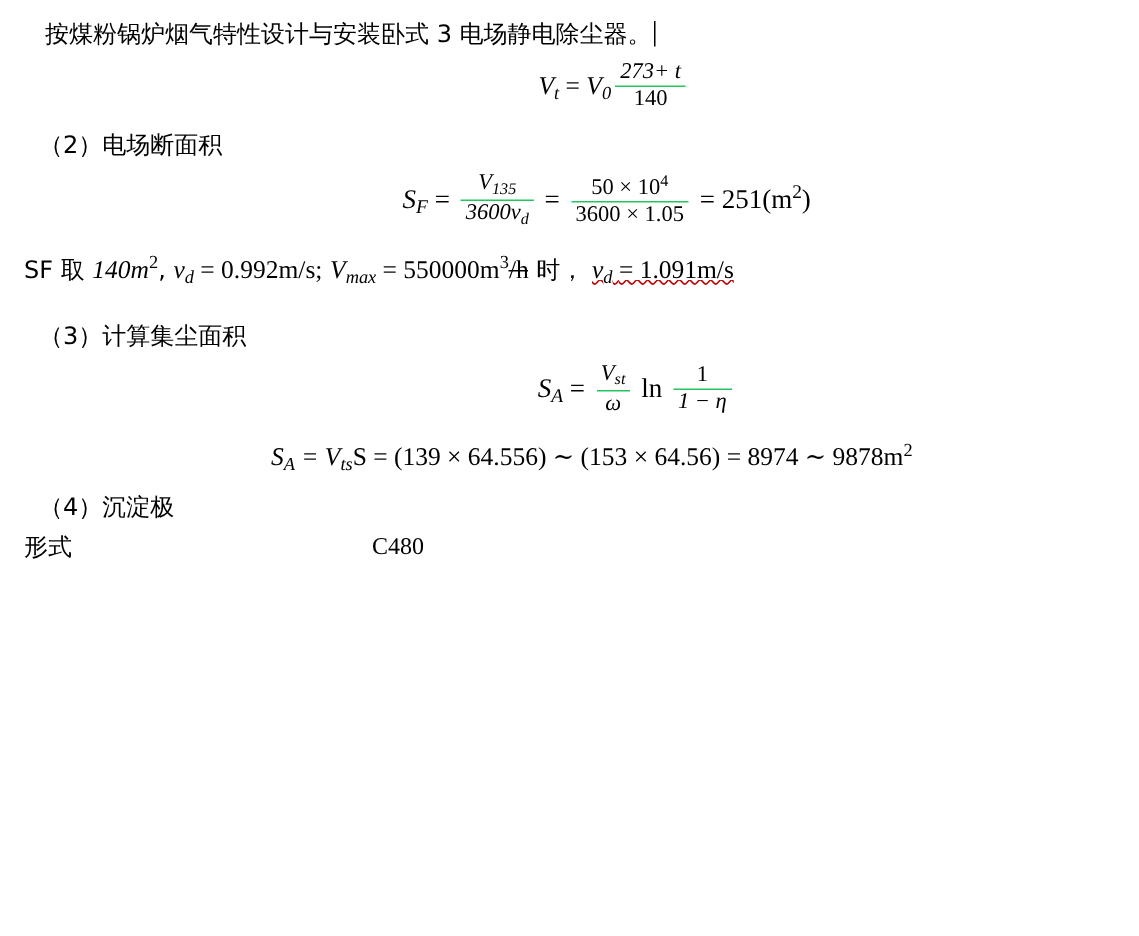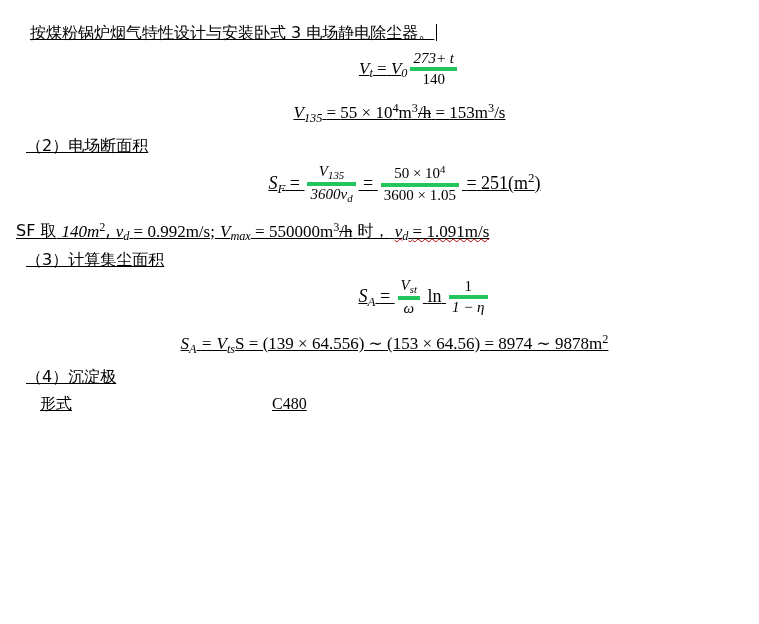--- a/index.html
+++ b/index.html
@@ -12,22 +12,21 @@
     background: #ffffff;
     font-family: "Liberation Serif", "DejaVu Serif", serif;
     color: #000000;
     overflow: hidden;
   }
   .page {
     position: relative;
     width: 759px;
     height: 500px;
     box-sizing: border-box;
-    padding: 20px 14px;
-    text-decoration: underline;
+    padding: 10px 14px;
   }
   .line {
     line-height: 1.0;
     white-space: nowrap;
   }
   .cn {
     font-family: "DejaVu Sans", "Liberation Sans", sans-serif;
     font-size: 16px;
   }
   .indent0 { padding-left: 16px; }
@@ -44,21 +43,21 @@
     display: inline-block;
     vertical-align: middle;
     text-align: center;
     margin: 0 3px;
     position: relative;
     top: -1px;
   }
   .frac > .num {
     display: block;
     padding: 0 3px 1px 3px;
-    border-bottom: 4px solid #22c55e;
+    border-bottom: 1px solid #22c55e;
     font-size: 15px;
   }
   .frac > .den {
     display: block;
     padding: 1px 3px 0 3px;
     font-size: 15px;
   }
   .sub {
     font-size: 0.72em;
     vertical-align: -0.28em;
@@ -97,21 +96,20 @@
     text-decoration-thickness: 1px;
   }
 
   .tbl {
     margin-top: 2px;
   }
   .tbl .trow {
     display: flex;
     line-height: 1.0;
     margin-bottom: 12px;
-    margin-left: 24px;
   }
   .tbl .c1 {
     width: 232px;
     font-family: "DejaVu Sans", "Liberation Sans", sans-serif;
     font-size: 16px;
   }
   .tbl .c2 {
     font-family: "Liberation Serif", "DejaVu Serif", serif;
     font-size: 16px;
   }
@@ -139,27 +137,20 @@
   </div>
 
 
   <div class="line mathline blk" style="padding-left:60px; margin-bottom:14px;">
     <span>V</span><span class="sub">t</span>
     <span class="up">=</span>
     <span>V</span><span class="sub">0</span><span class="frac"><span class="num">273+ t</span><span class="den up">140</span></span>
   </div>
 
 
-  <div class="line mathline blk" style="padding-left:40px; margin-bottom:14px;">
-    <span>V</span><span class="sub">135</span>
-    <span class="up">=</span>
-    <span class="up">55 × 10</span><span class="sup">4</span><span class="up">m</span><span class="sup">3</span><span class="up strike-h">/h</span>
-    <span class="up">=</span>
-    <span class="up">153</span><span class="up">m</span><span class="sup">3</span><span class="up">/s</span>
-  </div>
 
   <div class="line cn blk" style="padding-left:12px;">
     <span>（2）电场断面积</span>
   </div>
 
   <div class="line mathline blk eqbig" style="padding-left:50px; margin-bottom:16px;">
     <span>S</span><span class="sub">F</span>
     <span class="up">=</span>
     <span class="frac">
       <span class="num"><span>V</span><span class="sub">135</span></span>
@@ -167,21 +158,21 @@
     </span>
     <span class="up">=</span>
     <span class="frac">
       <span class="num up"><span>50 × 10</span><span class="sup">4</span></span>
       <span class="den up">3600 × 1.05</span>
     </span>
     <span class="up">=</span>
     <span class="up">251(m</span><span class="sup">2</span><span class="up">)</span>
   </div>
 
-  <div class="line mixed blk" style="padding-left:2px; margin-bottom:10px;">
+  <div class="line mixed blk" style="padding-left:2px; margin-bottom:26px;">
     <span>SF 取</span>
     <span class="m"><span>140m</span><span class="sup">2</span></span><span>,</span>
     <span class="m"><span>v</span><span class="sub">d</span> <span class="up">= 0.992m/s;</span></span>
     <span class="m"><span>V</span><span class="sub">max</span> <span class="up">= 550000m</span><span class="sup">3</span><span class="up strike-h">/h</span></span>
     <span>时，</span>
     <span class="m squiggle"><span>v</span><span class="sub">d</span> <span class="up">= 1.091m/s</span></span>
   </div>
 
   <div class="line cn blk" style="padding-left:12px;">
     <span>（3）计算集尘面积</span>

